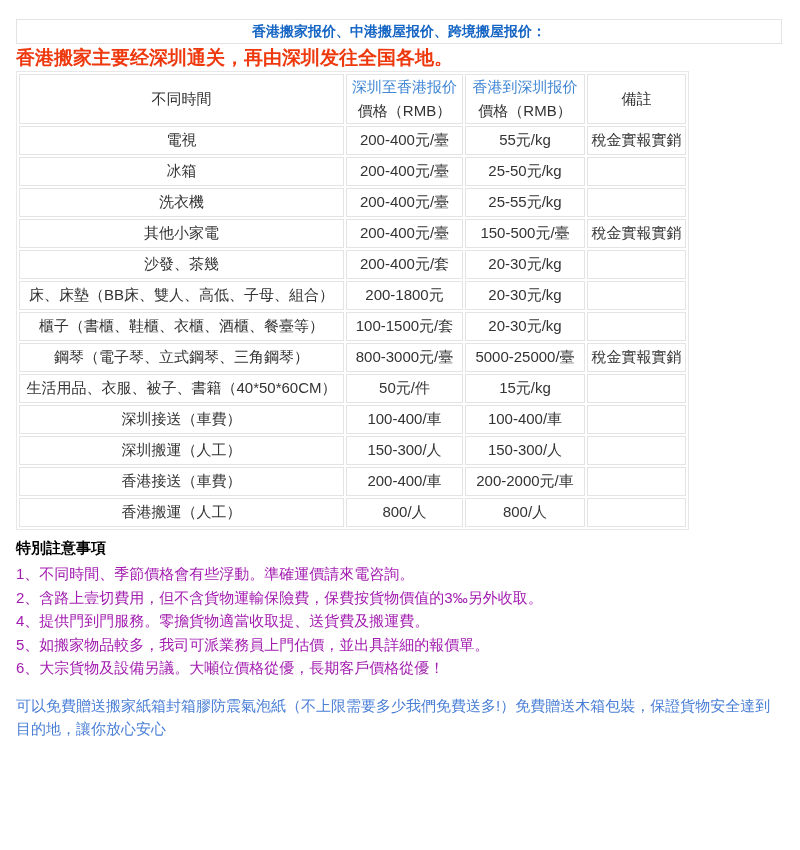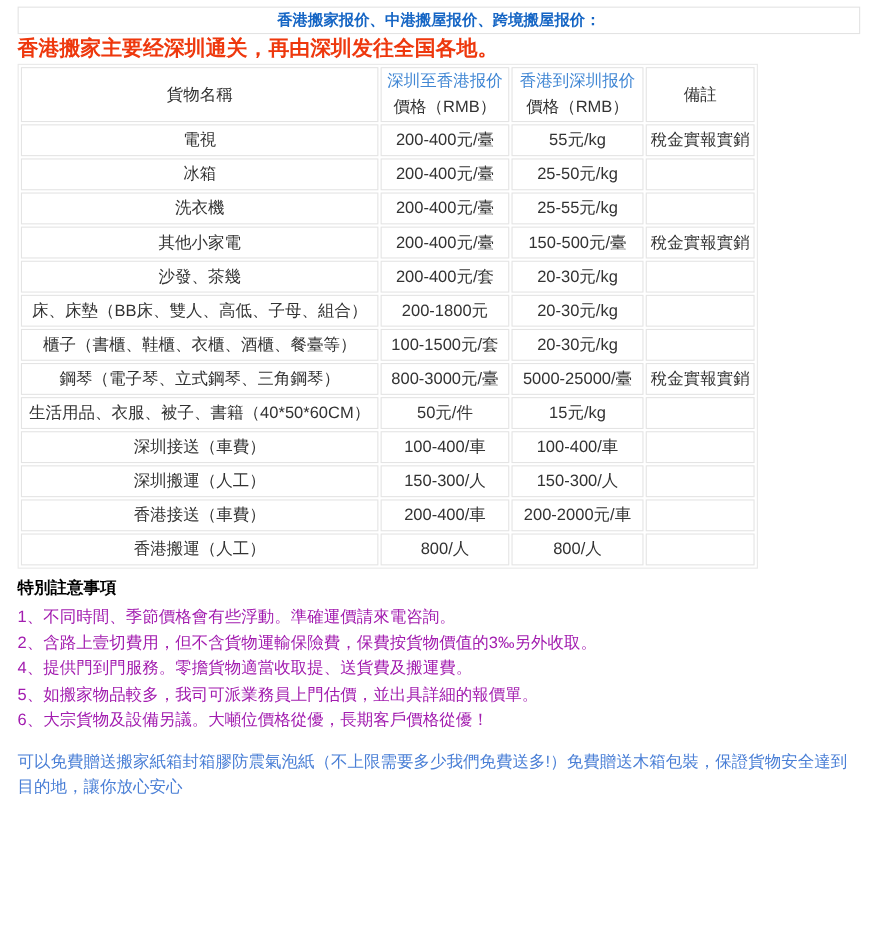--- a/index.html
+++ b/index.html
@@ -2,21 +2,21 @@
 <html><head>
 <meta charset="utf-8">
 <style>
   * { margin: 0; padding: 0; box-sizing: border-box; }
   html, body {
     width: 800px; height: 850px;
     background: #ffffff;
     font-family: "Liberation Sans", sans-serif;
     color: #333333;
   }
-  .page { padding: 6px 18px 0 16px; }
+  .page { padding: 19px 18px 0 16px; }
 
   .top-box {
     border: 1px solid #e3e3e3;
     height: 25px;
     line-height: 23px;
     text-align: center;
     font-size: 14px;
     font-weight: bold;
     color: #1565c4;
   }
@@ -87,21 +87,21 @@
 
   <table class="price-table">
     <colgroup>
       <col style="width:325px">
       <col style="width:117px">
       <col style="width:120px">
       <col style="width:99px">
     </colgroup>
     <thead>
       <tr>
-        <td>貨物名稱</td>
+        <td>不同時間</td>
         <td>
           <div class="hdr-blue">深圳至香港报价</div>
           <div class="hdr-dark">價格（RMB）</div>
         </td>
         <td>
           <div class="hdr-blue">香港到深圳报价</div>
           <div class="hdr-dark">價格（RMB）</div>
         </td>
         <td>備註</td>
       </tr>

